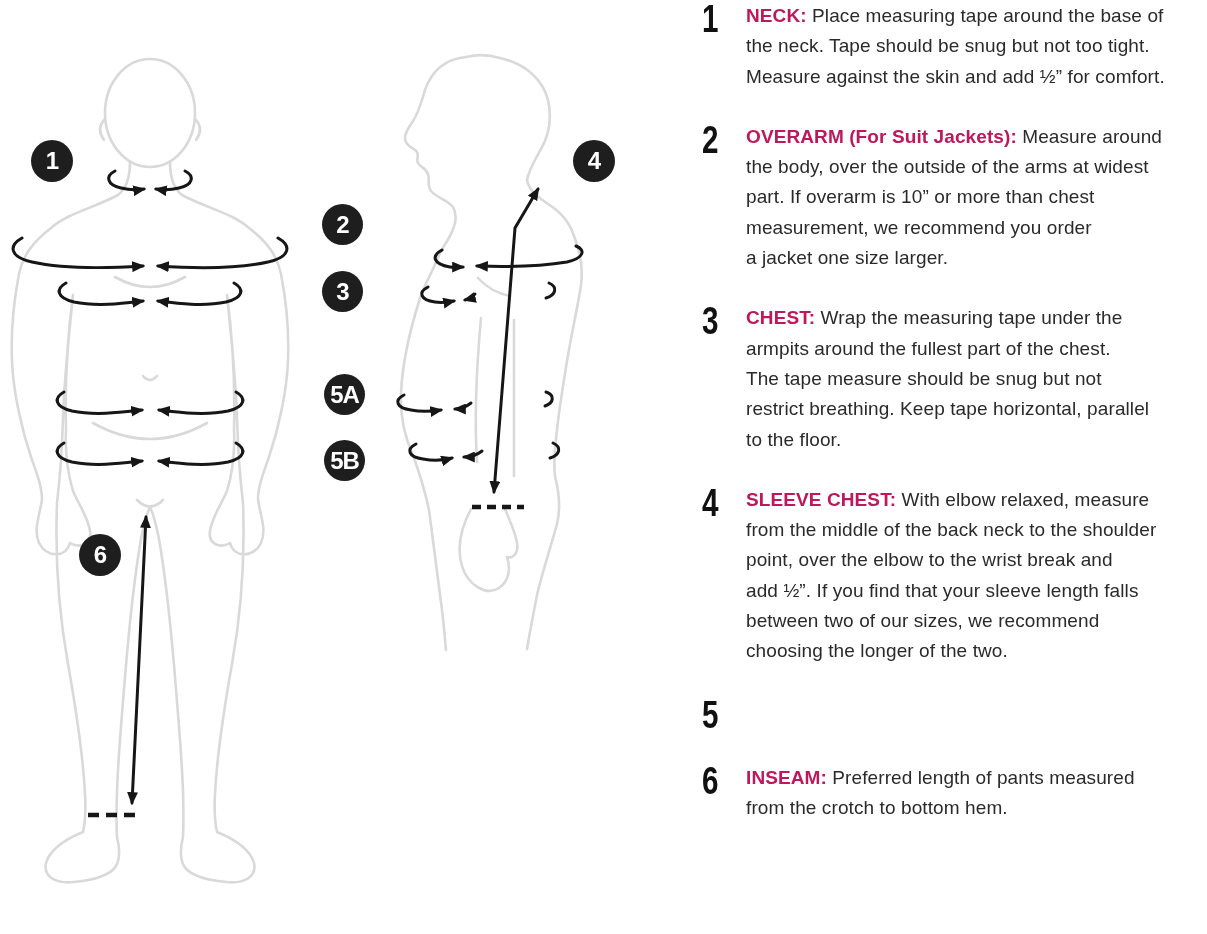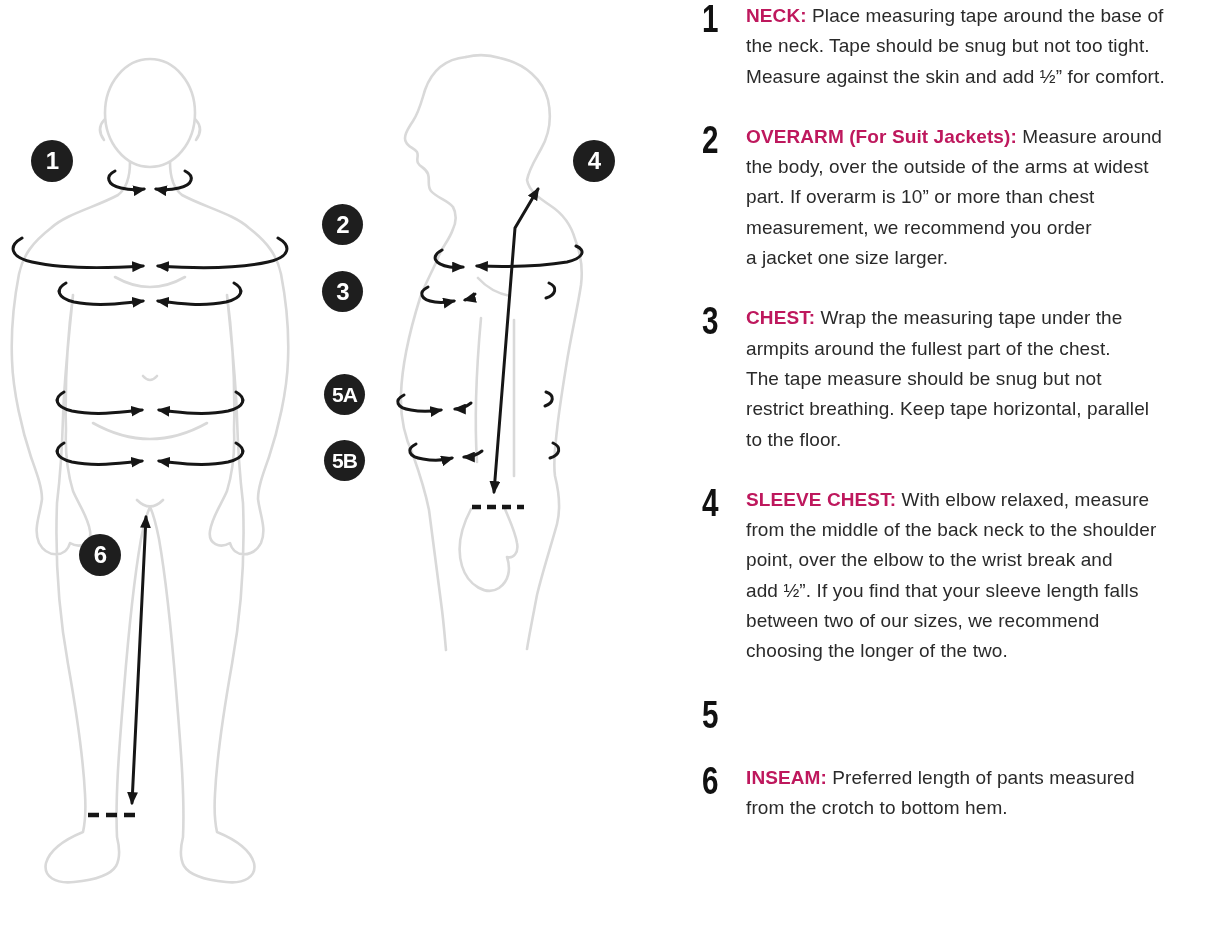--- a/index.html
+++ b/index.html
@@ -13,21 +13,21 @@
   .diagram svg{display:block;width:700px;height:934px;}
 
   
   .badge{
     position:absolute;width:42px;height:42px;border-radius:50%;
     background:#1e1e1e;color:#ffffff;
     display:flex;align-items:center;justify-content:center;
     font-weight:700;font-size:24px;line-height:1;
     letter-spacing:-1px;
   }
-  .badge.small-label{font-size:21px;letter-spacing:-1px;}
+  .badge.small-label{font-size:24px;letter-spacing:-1px;}
   #badge-1{left:31px;top:140px;}
   #badge-2{left:322px;top:204px;width:41px;height:41px;}
   #badge-3{left:322px;top:271px;width:41px;height:41px;}
   #badge-4{left:573px;top:140px;}
   #badge-5a{left:324px;top:374px;width:41px;height:41px;}
   #badge-5b{left:324px;top:440px;width:41px;height:41px;}
   #badge-6{left:79px;top:534px;}
 
   
   .instructions{

